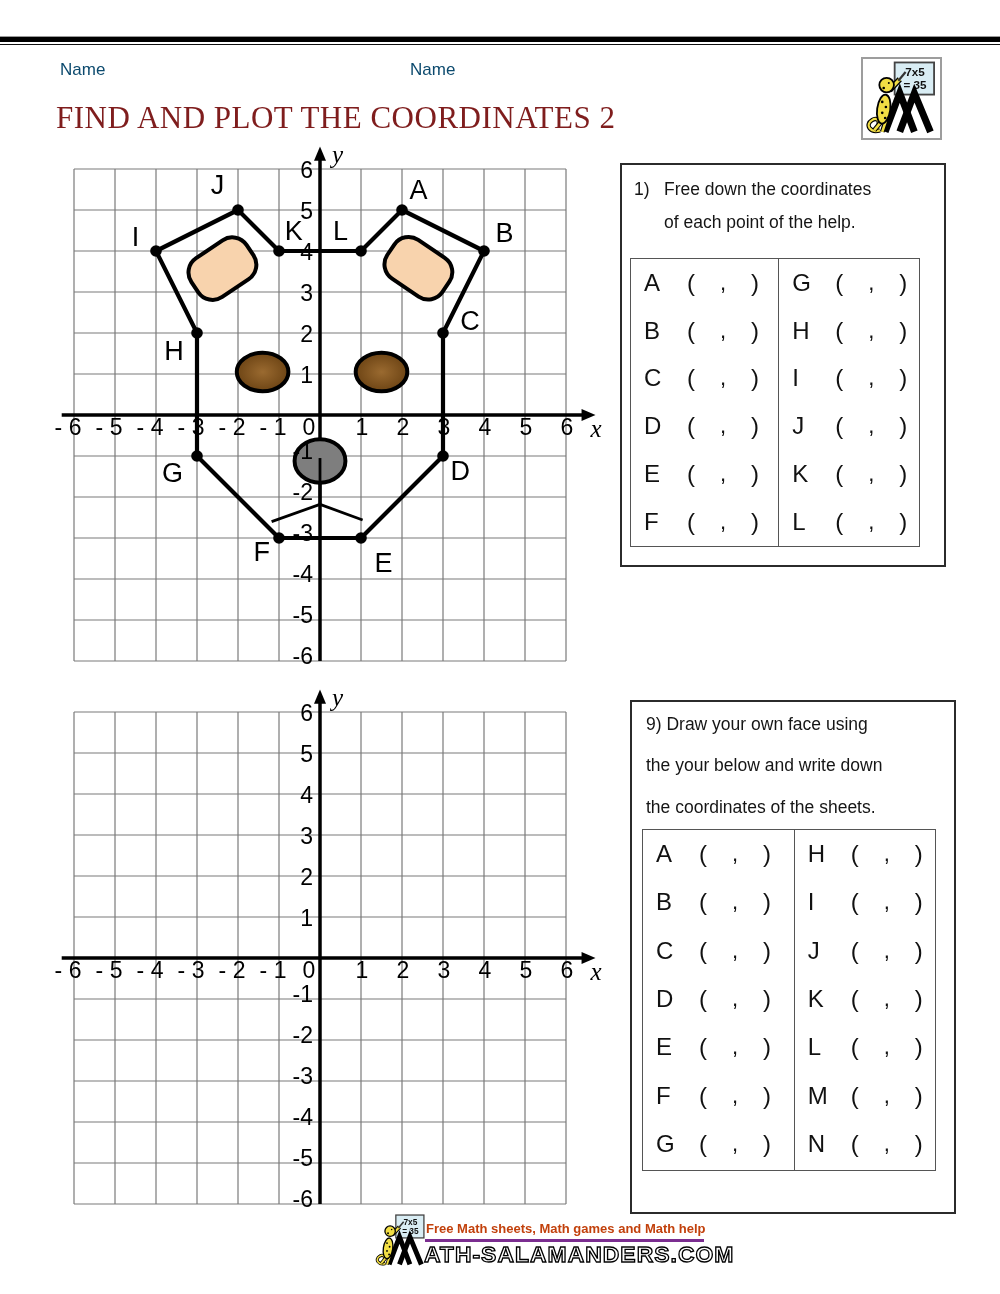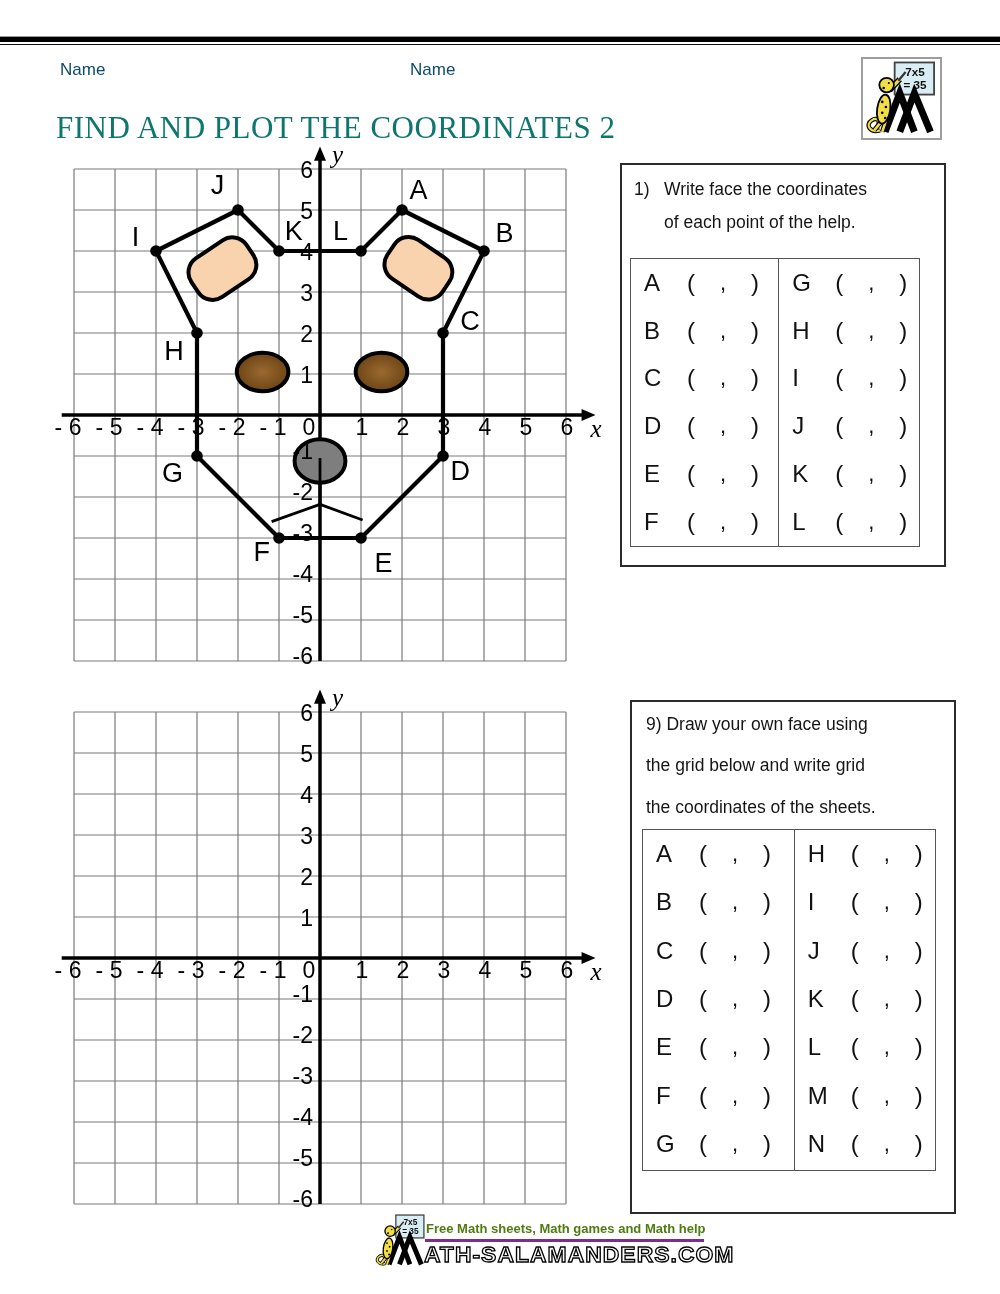--- a/index.html
+++ b/index.html
@@ -2,37 +2,37 @@
 <html><head>
 <meta charset="utf-8">
 <style>
   html,body{margin:0;padding:0;background:#fff;}
   body{width:1000px;height:1294px;position:relative;font-family:"Liberation Sans",sans-serif;color:#111;overflow:hidden;}
   .abs{position:absolute;}
   
   .top-rule{left:0;top:36px;width:1000px;height:9px;
     background:linear-gradient(#9a9a9a 0 1px,#000 1px 6px,#fff 6px 8px,#111 8px 9px);}
   .meta-label{font-size:17px;color:#0c4a6e;}
-  .page-title{font-family:"Liberation Serif",serif;font-size:31px;letter-spacing:.5px;color:#0f766e;white-space:nowrap;margin-top:10px;}
+  .page-title{font-family:"Liberation Serif",serif;font-size:31px;letter-spacing:.5px;color:#7f1d1d;white-space:nowrap;}
   
   .logo-box{left:861px;top:57px;width:77px;height:79px;border:2px solid #9d9d9d;background:#fff;}
   
   .qbox{border:2px solid #2b2b2b;background:#fff;}
   .q-text{font-size:17.5px;color:#151515;white-space:nowrap;}
   .coord-table{border:1.5px solid #555;display:flex;}
   .tcol{box-sizing:border-box;}
   .tcol:first-child{border-right:1.5px solid #555;}
   .trow{display:flex;align-items:center;padding-left:13px;font-size:24px;color:#111;}
   .q1 .trow{height:47.8px;}
   .q2 .trow{height:48.3px;}
   .tl{width:36px;}
   .tp{width:22px;text-align:center;}
   .tc{width:42px;text-align:center;font-size:22px;}
   
-  .tagline{font-size:13px;font-weight:bold;color:#4d7c0f;white-space:nowrap;}
+  .tagline{font-size:13px;font-weight:bold;color:#c2410c;white-space:nowrap;}
   .purple-rule{width:279px;height:3px;}
   .site-text{font-weight:bold;font-size:22px;color:#fff;-webkit-text-stroke:1.3px #000;
     letter-spacing:1px;transform:scaleX(1.04);transform-origin:left top;white-space:nowrap;}
   svg text{user-select:none;}
 </style>
 </head>
 <body>
 
 <svg width="0" height="0" style="position:absolute" aria-hidden="true">
   <defs>
@@ -186,21 +186,21 @@
       <text font-family="&quot;Liberation Sans&quot;,sans-serif" font-size="23px" fill="#000" x="288" y="442" text-anchor="end">-4</text>
       <text font-family="&quot;Liberation Sans&quot;,sans-serif" font-size="23px" fill="#000" x="288" y="483" text-anchor="end">-5</text>
       <text font-family="&quot;Liberation Sans&quot;,sans-serif" font-size="23px" fill="#000" x="288" y="524" text-anchor="end">-6</text>
     </g>
     <text font-family="&quot;Liberation Serif&quot;,serif" font-style="italic" font-size="25px" fill="#000" x="565.5999999999999" y="297" text-anchor="start">x</text>
     <text font-family="&quot;Liberation Serif&quot;,serif" font-style="italic" font-size="25px" fill="#000" x="307" y="22.75" text-anchor="start">y</text>
   </svg>
 
 <div class="abs qbox q1" style="left:620px;top:163px;width:322px;height:400px">
   <div class="abs q-text" style="left:12px;top:14px">1)</div>
-  <div class="abs q-text" style="left:42px;top:14px">Write face the coordinates</div>
+  <div class="abs q-text" style="left:42px;top:14px">Free down the coordinates</div>
   <div class="abs q-text" style="left:42px;top:47px">of each point of the help.</div>
   <div class="abs coord-table" style="left:8px;top:93px;width:288px;height:287px">
     <div class="tcol" style="flex:0 0 51.5%">
         <div class="trow">
           <span class="tl">A</span>
           <span class="tp">(</span>
           <span class="tc">,</span>
           <span class="tp">)</span>
         </div>
         <div class="trow">
@@ -336,21 +336,21 @@
       <text font-family="&quot;Liberation Sans&quot;,sans-serif" font-size="23px" fill="#000" x="288" y="442" text-anchor="end">-4</text>
       <text font-family="&quot;Liberation Sans&quot;,sans-serif" font-size="23px" fill="#000" x="288" y="483" text-anchor="end">-5</text>
       <text font-family="&quot;Liberation Sans&quot;,sans-serif" font-size="23px" fill="#000" x="288" y="524" text-anchor="end">-6</text>
     </g>
     <text font-family="&quot;Liberation Serif&quot;,serif" font-style="italic" font-size="25px" fill="#000" x="565.5999999999999" y="297" text-anchor="start">x</text>
     <text font-family="&quot;Liberation Serif&quot;,serif" font-style="italic" font-size="25px" fill="#000" x="307" y="22.75" text-anchor="start">y</text>
   </svg>
 
 <div class="abs qbox q2" style="left:630px;top:700px;width:322px;height:510px">
   <div class="abs q-text" style="left:14px;top:12px">9) Draw your own face using</div>
-  <div class="abs q-text" style="left:14px;top:53px">the grid below and write grid</div>
+  <div class="abs q-text" style="left:14px;top:53px">the your below and write down</div>
   <div class="abs q-text" style="left:14px;top:95px">the coordinates of the sheets.</div>
   <div class="abs coord-table" style="left:10px;top:127px;width:292px;height:340px">
     <div class="tcol" style="flex:0 0 52%">
         <div class="trow">
           <span class="tl">A</span>
           <span class="tp">(</span>
           <span class="tc">,</span>
           <span class="tp">)</span>
         </div>
         <div class="trow">

